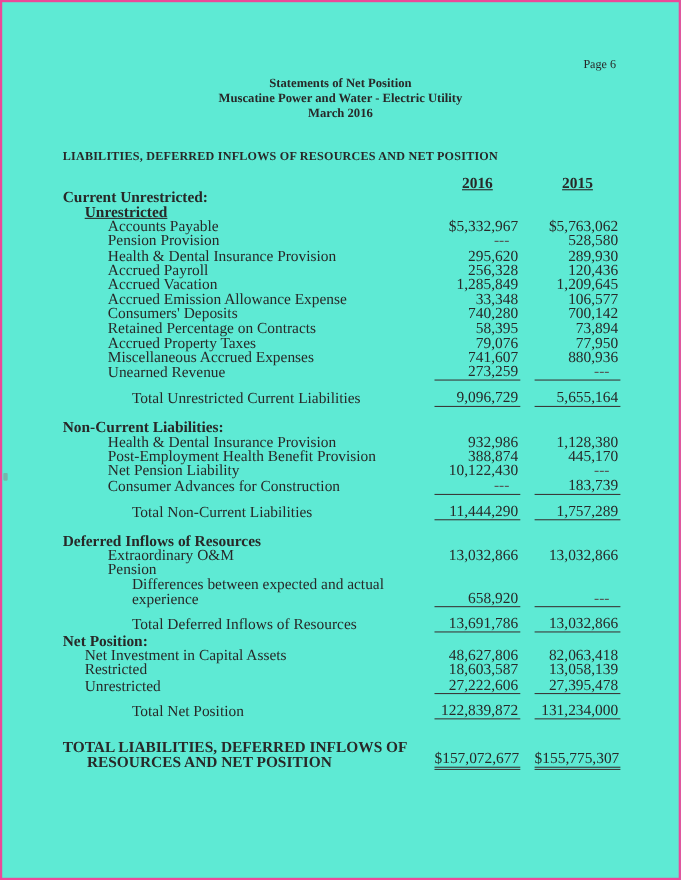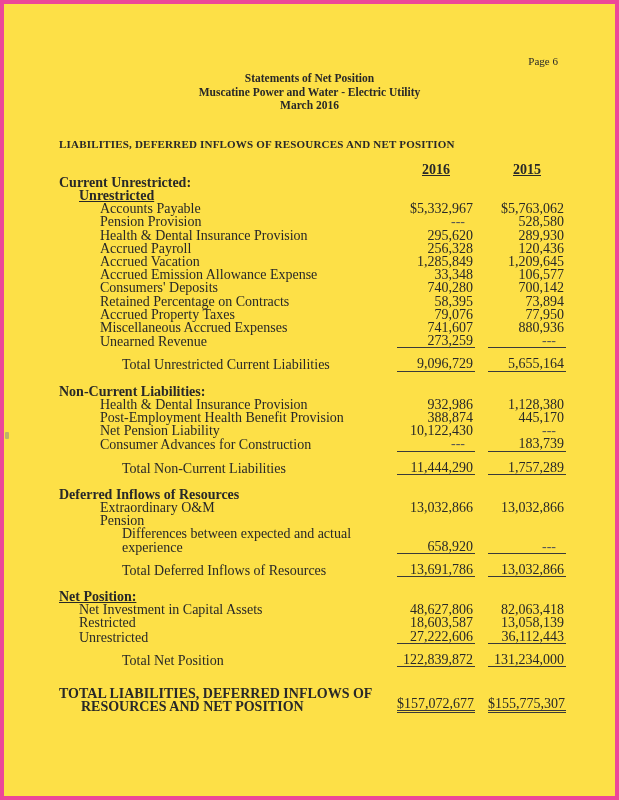--- a/index.html
+++ b/index.html
@@ -1,20 +1,20 @@
 <!DOCTYPE html>
 <html><head>
 <meta charset="utf-8">
 <style>
   html,body{margin:0;padding:0;background:#ffffff;}
   .page{
     position:relative;
     width:619px;height:800px;
-    background:#fde047;
-    border:4px solid #ec4899;
+    background:#5eead4;
+    border:2px solid #ec4899;
     box-sizing:border-box;
     font-family:"Liberation Serif","DejaVu Serif",serif;
     color:#282828;
     overflow:hidden;
   }
   .page-number{
     position:absolute;top:51px;right:57px;
     font-size:11px;
   }
   .titles{
@@ -235,42 +235,42 @@
       <span class="v rule">658,920</span>
       <span class="v rule dash">---</span>
     </div>
 
     <div class="row" style="margin-top: 9px;">
       <span class="lbl i3">Total Deferred Inflows of Resources</span>
       <span class="v rule">13,691,786</span>
       <span class="v rule">13,032,866</span>
     </div>
 
-    <div class="row" style="margin-top: 13px; text-decoration: underline;">
+    <div class="row" style="margin-top: 2px;">
       <span class="lbl i0 bold">Net Position:</span>
       <span class="v"></span>
       <span class="v"></span>
     </div>
 
     <div class="row">
       <span class="lbl i1">Net Investment in Capital Assets</span>
       <span class="v">48,627,806</span>
       <span class="v">82,063,418</span>
     </div>
 
     <div class="row">
       <span class="lbl i1">Restricted</span>
       <span class="v">18,603,587</span>
       <span class="v">13,058,139</span>
     </div>
 
     <div class="row">
       <span class="lbl i1">Unrestricted</span>
       <span class="v rule">27,222,606</span>
-      <span class="v rule">36,112,443</span>
+      <span class="v rule">27,395,478</span>
     </div>
 
     <div class="row" style="margin-top: 9px;">
       <span class="lbl i3">Total Net Position</span>
       <span class="v rule">122,839,872</span>
       <span class="v rule">131,234,000</span>
     </div>
 
     <div class="row" style="margin-top: 20px;">
       <span class="lbl i0 bold">

